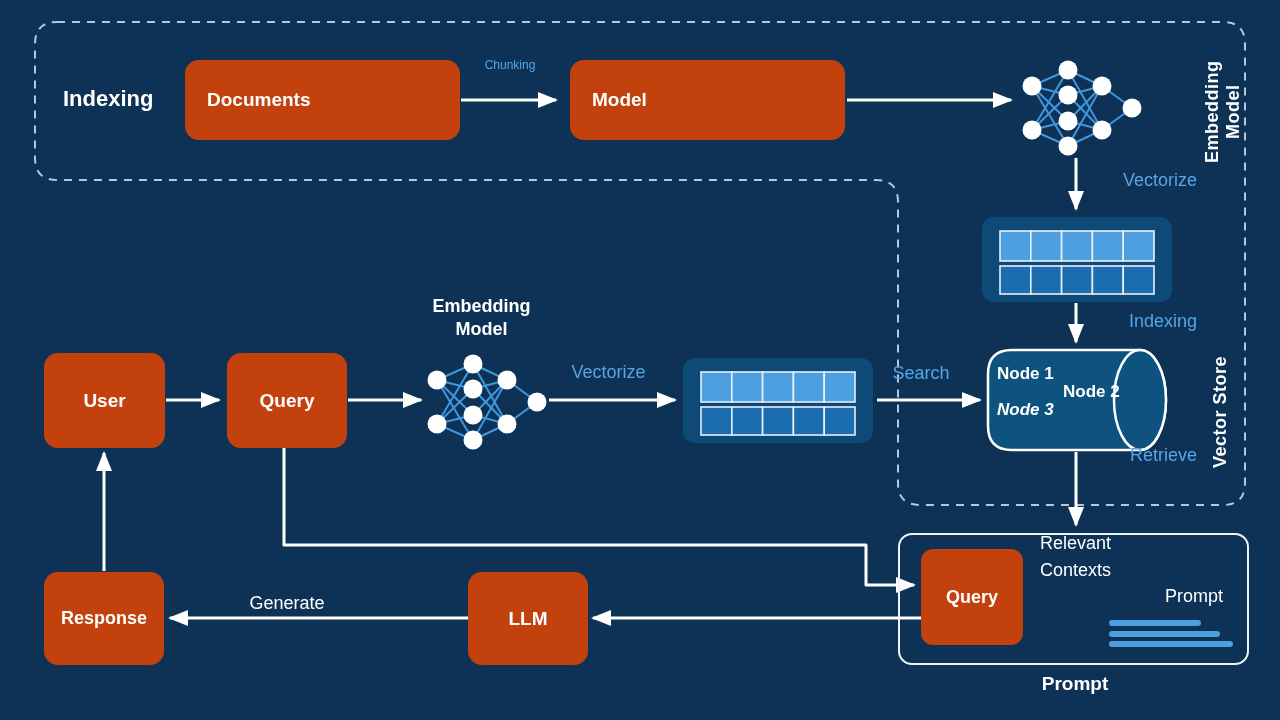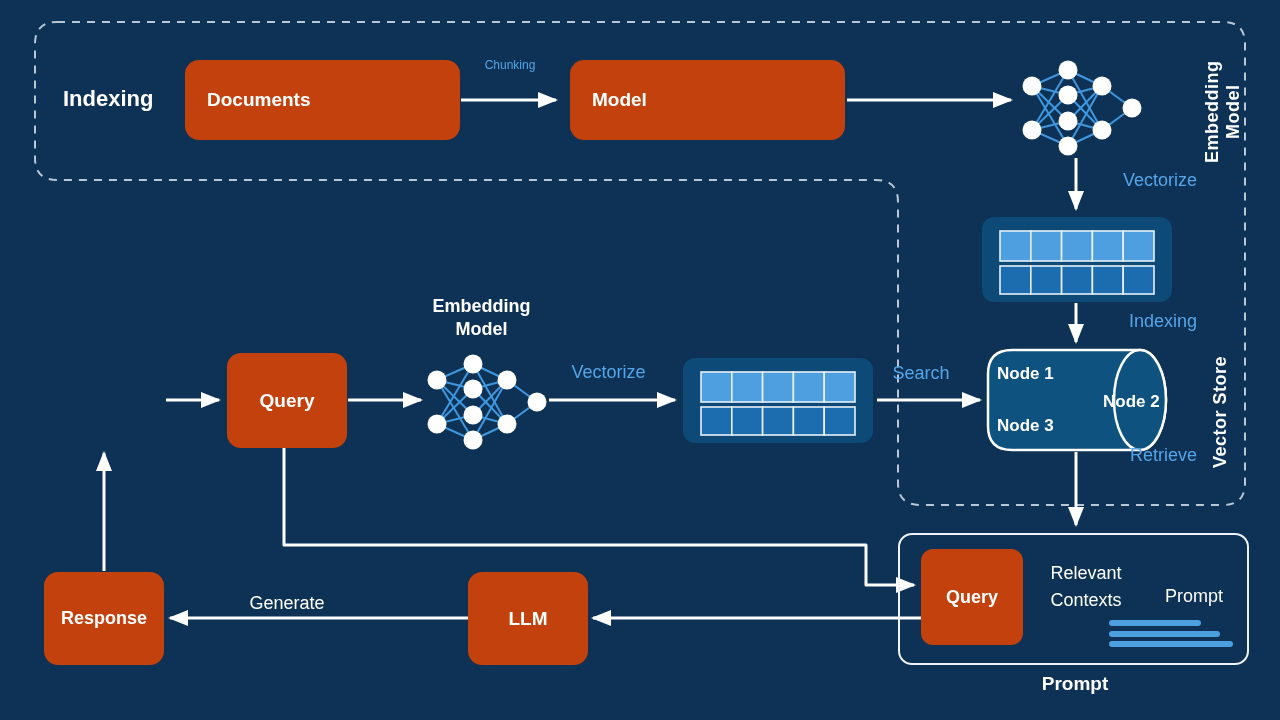--- a/index.html
+++ b/index.html
@@ -147,45 +147,48 @@
     <span>Model</span>
   </div>
 
   <div class="vlabel" style="left:1202px;top:32px;height:160px;">Embedding Model</div>
 
   <div class="lbl rt" style="left:1095px;top:170px;width:102px;">Vectorize</div>
 
   <div class="lbl rt" style="left:1095px;top:311px;width:102px;">Indexing</div>
 
   <div class="nodetag" style="left:997px;top:364px;">Node 1</div>
-  <div class="nodetag" style="left:1063px;top:392px;margin-left:40px;">Node 2</div>
-  <div class="nodetag" style="left:997px;top:416px;">Node 3</div>
+  <div class="nodetag" style="left:1063px;top:382px;">Node 2</div>
+  <div class="nodetag" style="left:997px;top:400px;font-style:italic;">Node 3</div>
 
   <div class="vlabel" style="left:1210px;top:342px;height:140px;">Vector Store</div>
 
   <div class="lbl rt" style="left:1095px;top:445px;width:102px;">Retrieve</div>
 
+  <div class="box" style="left:44px;top:353px;width:121px;height:95px;">
+    <span>User</span>
+  </div>
 
   <div class="box" style="left:227px;top:353px;width:120px;height:95px;">
     <span>Query</span>
   </div>
 
   <div class="heading ctr" style="left:424px;top:295px;width:115px;font-size:18px;font-weight:700;line-height:1.25;">Embedding Model</div>
 
   <div class="lbl ctr" style="left:556px;top:362px;width:105px;">Vectorize</div>
 
   <div class="lbl ctr" style="left:872px;top:363px;width:98px;">Search</div>
 
   <div class="outline" style="left:898px;top:533px;width:347px;height:128px;"></div>
 
   <div class="box" style="left:921px;top:549px;width:102px;height:96px;border-radius:12px;font-size:18px;">
     <span>Query</span>
   </div>
 
-  <div class="wlbl" style="left:1040px;top:560px;width:92px;line-height:1.5;text-align:center;">Relevant Contexts</div>
+  <div class="wlbl" style="left:1040px;top:530px;width:92px;line-height:1.5;">Relevant Contexts</div>
 
   <div class="wlbl ctr" style="left:1128px;top:586px;width:95px;text-align:right;">Prompt</div>
 
   <div class="heading ctr" style="left:1000px;top:673px;width:150px;font-size:19px;">Prompt</div>
 
   <div class="wlbl ctr" style="left:232px;top:593px;width:110px;">Generate</div>
 
   <div class="box" style="left:44px;top:572px;width:120px;height:93px;font-size:18px;">
     <span>Response</span>
   </div>

